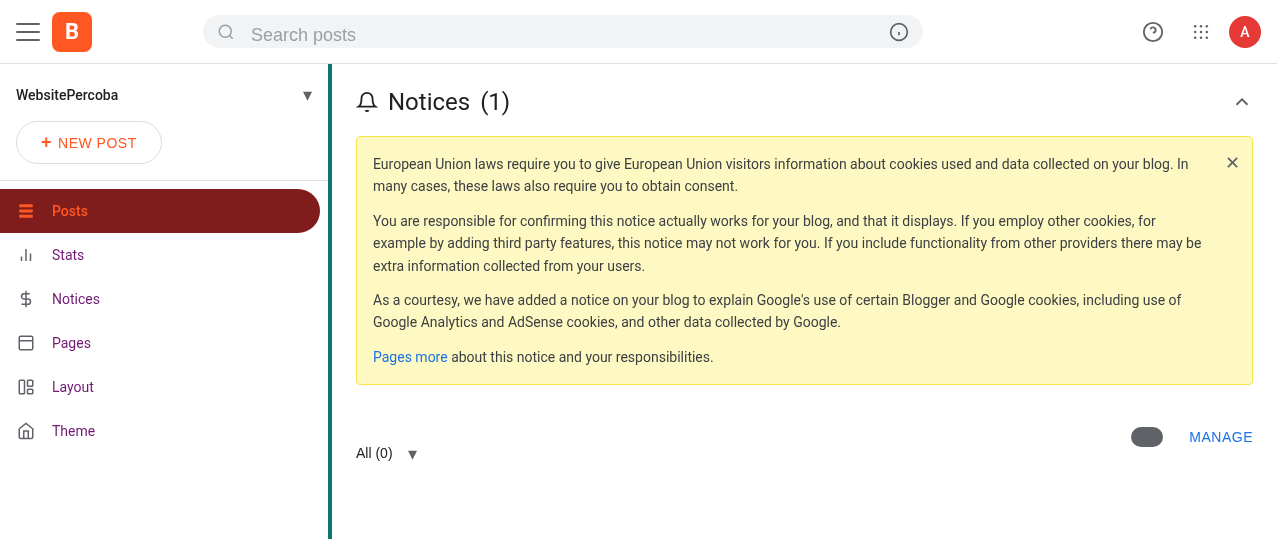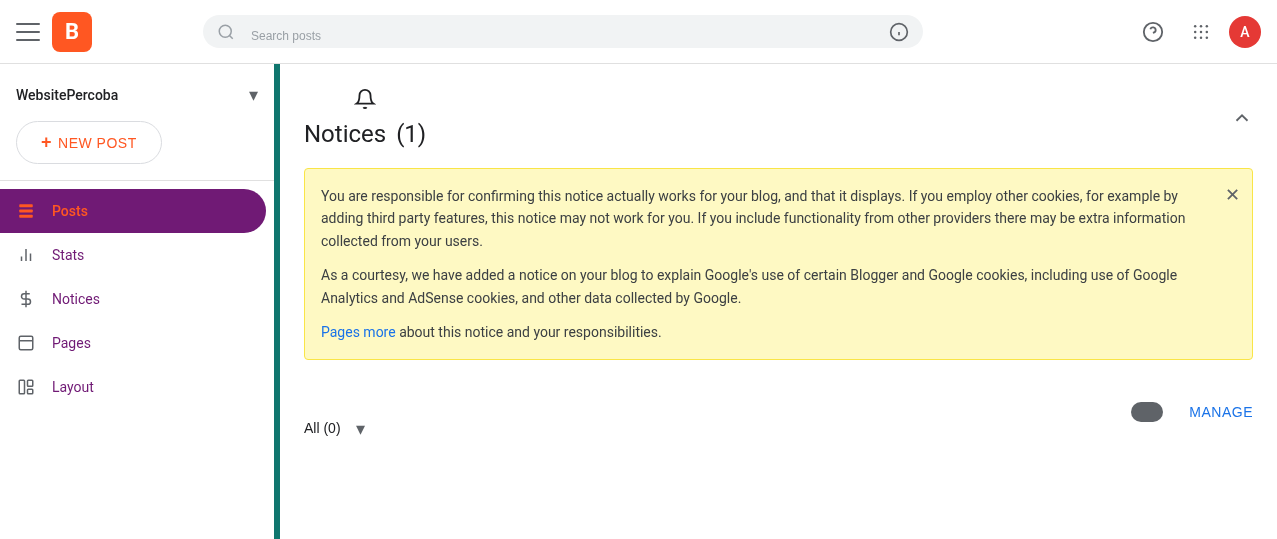--- a/index.html
+++ b/index.html
@@ -29,21 +29,21 @@
       margin: 0 auto;
       position: relative;
     }
     .search-bar input {
       width: 100%;
       height: 33px;
       border: none;
       background: #f1f3f4;
       border-radius: 24px;
       padding: 8px 48px 0 48px;
-      font-size: 12px;
+      font-size: 18px;
       color: #202124;
       outline: none;
     }
     .search-bar input::placeholder { color: #9aa0a6; }
     .search-icon-wrap {
       position: absolute; left: 14px; top: 50%; transform: translateY(-50%);
       color: #9aa0a6; display: flex; align-items: center;
     }
     .search-info-icon {
       position: absolute; right: 14px; top: 50%; transform: translateY(-50%);
@@ -63,23 +63,23 @@
 
     
     .main-layout {
       display: flex;
       flex: 1;
       overflow: hidden;
     }
 
     
     .sidebar {
-      width: 280px;
+      width: 332px;
       flex-shrink: 0;
-      border-right: 6px solid #0f766e;
+      border-right: 4px solid #0f766e;
       overflow-y: auto;
       padding: 12px 0;
     }
     .blog-selector {
       display: flex;
       align-items: center;
       justify-content: space-between;
       padding: 8px 16px;
       cursor: pointer;
     }
@@ -105,21 +105,21 @@
       display: flex;
       align-items: center;
       gap: 16px;
       padding: 12px 16px;
       cursor: pointer;
       color: #701a75;
       font-size: 14px;
       border-radius: 0 24px 24px 0;
       margin-right: 8px;
     }
-    .nav-item.active { background: #701a75; color: #ff5722; }
+    .nav-item.active { background: #7f1d1d; color: #ff5722; }
     .nav-item.active .nav-label { color: #ff5722; font-weight: 500; }
     .nav-icon { width: 20px; height: 20px; display: flex; align-items: center; justify-content: center; flex-shrink: 0; }
 
     
     .content {
       flex: 1;
       overflow-y: auto;
       padding: 16px 24px;
     }
 
@@ -128,21 +128,20 @@
       display: flex;
       align-items: center;
       justify-content: space-between;
       padding: 8px 0;
       margin-bottom: 12px;
     }
     .notices-title-row {
       display: flex;
       align-items: center;
       gap: 10px;
-      flex-direction: column;
     }
     .notices-title {
       font-size: 24px;
       color: #202124;
       font-weight: 400;
     }
     .collapse-btn {
       cursor: pointer;
       color: #5f6368;
       font-size: 20px;
@@ -332,20 +331,29 @@
       <div class="nav-icon">
         <svg width="18" height="18" viewBox="0 0 24 24" fill="none" stroke="#5f6368" stroke-width="2">
           <rect x="3" y="3" width="7" height="18" rx="1"></rect>
           <rect x="14" y="3" width="7" height="8" rx="1"></rect>
           <rect x="14" y="15" width="7" height="6" rx="1"></rect>
         </svg>
       </div>
       <span class="nav-label">Layout</span>
     </div>
 
+    <div class="nav-item">
+      <div class="nav-icon">
+        <svg width="18" height="18" viewBox="0 0 24 24" fill="none" stroke="#5f6368" stroke-width="2">
+          <path d="M3 9l9-7 9 7v11a2 2 0 0 1-2 2H5a2 2 0 0 1-2-2z"></path>
+          <polyline points="9 22 9 12 15 12 15 22"></polyline>
+        </svg>
+      </div>
+      <span class="nav-label">Theme</span>
+    </div>
   </div>
 
   <div class="content">
 
     <div class="notices-header">
       <div class="notices-title-row">
         <svg class="bell-svg" viewBox="0 0 24 24" fill="none" stroke="#202124" stroke-width="2">
           <path d="M18 8A6 6 0 0 0 6 8c0 7-3 9-3 9h18s-3-2-3-9"></path>
           <path d="M13.73 21a2 2 0 0 1-3.46 0"></path>
         </svg>
@@ -356,20 +364,21 @@
       </div>
       <div class="collapse-btn">
         <svg width="22" height="22" viewBox="0 0 24 24" fill="none" stroke="#5f6368" stroke-width="2">
           <polyline points="18 15 12 9 6 15"></polyline>
         </svg>
       </div>
     </div>
 
     <div class="notice-banner">
       <span class="notice-close">✕</span>
+      <p>European Union laws require you to give European Union visitors information about cookies used and data collected on your blog. In many cases, these laws also require you to obtain consent.</p>
       <p>You are responsible for confirming this notice actually works for your blog, and that it displays. If you employ other cookies, for example by adding third party features, this notice may not work for you. If you include functionality from other providers there may be extra information collected from your users.</p>
       <p>As a courtesy, we have added a notice on your blog to explain Google's use of certain Blogger and Google cookies, including use of Google Analytics and AdSense cookies, and other data collected by Google.</p>
       <p>
         <a class="notice-link">Pages more</a><span> about this notice and your responsibilities.</span>
       </p>
     </div>
 
     <div class="posts-filter">
       <div class="filter-select-wrap">
         <select class="filter-select">

